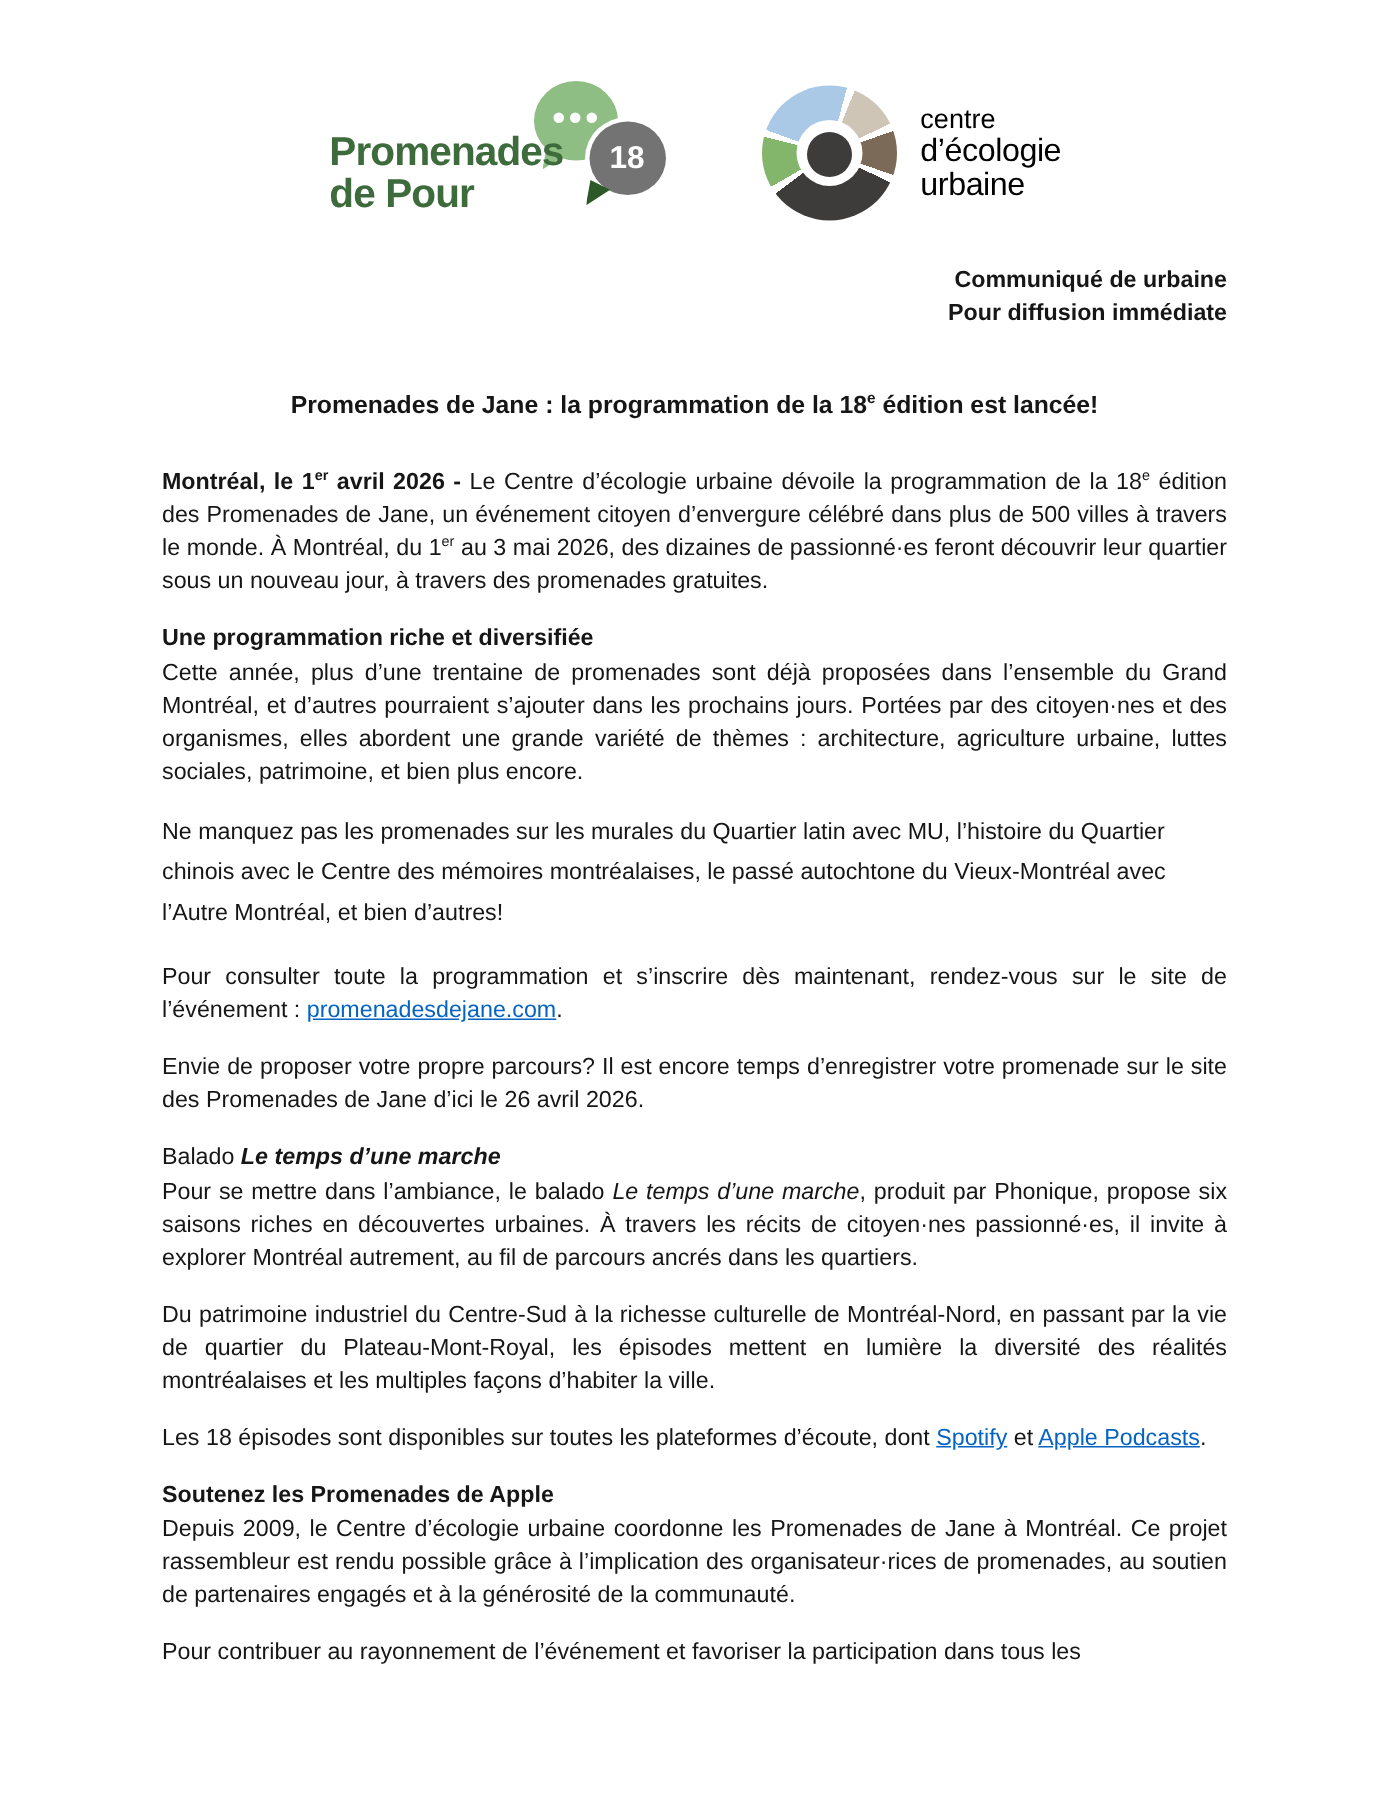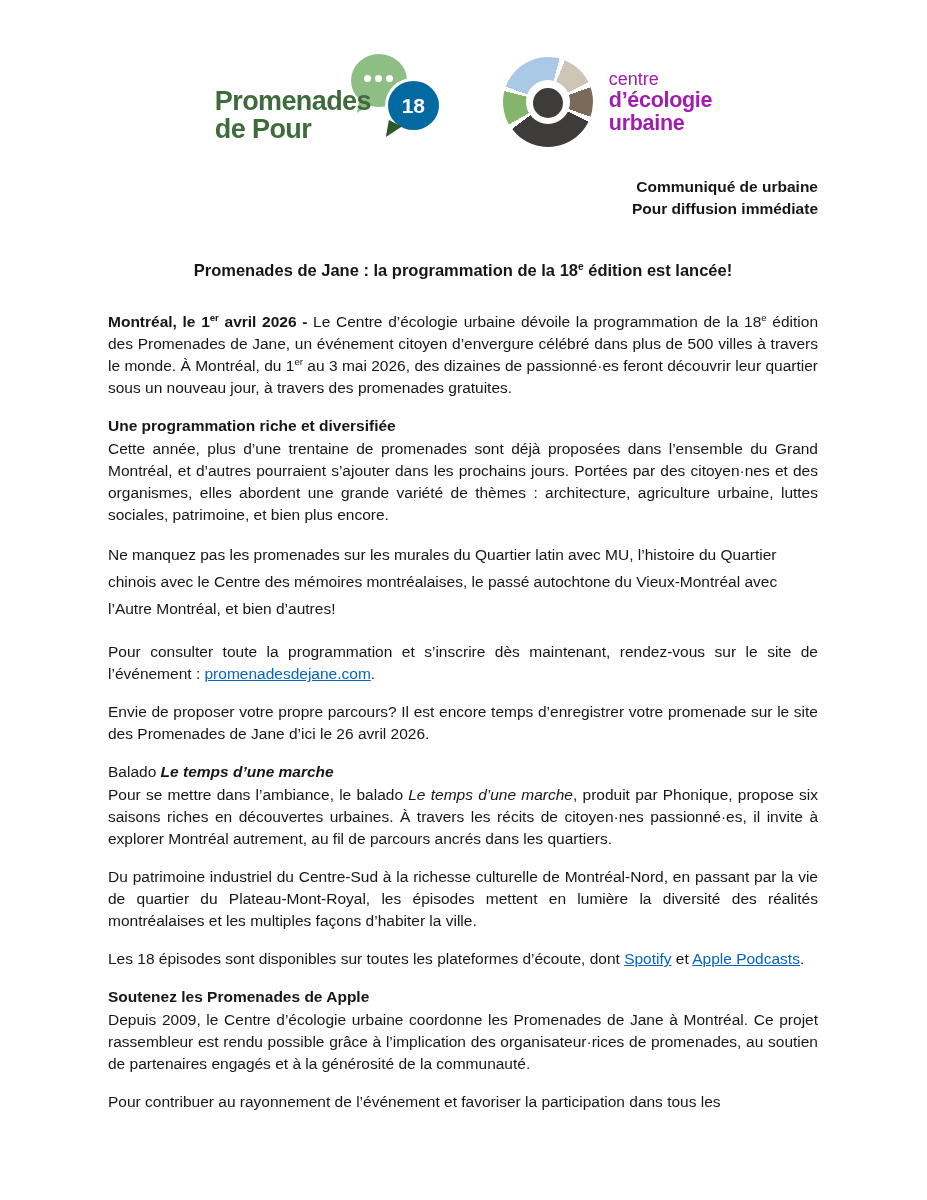--- a/index.html
+++ b/index.html
@@ -21,43 +21,43 @@
     background:#8fbe85;display:flex;align-items:center;justify-content:center;gap:4px;
     padding-bottom:4px;box-sizing:border-box;
   }
   .bubble-light .dot{width:7px;height:7px;border-radius:50%;background:#fff;}
   .bubble-light::after{
     content:"";position:absolute;left:6px;bottom:-6px;width:14px;height:14px;
     background:#8fbe85;clip-path:polygon(0 100%,20% 0,95% 40%);
   }
   .bubble-dark{
     position:absolute;right:0;top:27px;width:51px;height:49px;border-radius:50%;
-    background:#0369a1;box-shadow:0 0 0 3px #fff;
+    background:#737373;box-shadow:0 0 0 3px #fff;
     display:flex;align-items:center;justify-content:center;
     color:#fff;font-weight:bold;font-size:21px;
   }
   .bubble-dark::after{
     content:"";position:absolute;left:-2px;bottom:-7px;width:17px;height:17px;
     background:#2d5827;clip-path:polygon(0 100%,18% 0,95% 38%);
   }
   .ceu-logo{display:flex;align-items:center;gap:16px;height:92px;}
   .ceu-donut{
     position:relative;width:90px;height:90px;border-radius:50%;
     background:conic-gradient(from 290deg,
       #a9c9e6 0deg 85deg,   #ffffff 85deg 92deg,
       #cfc5b7 92deg 134deg, #ffffff 134deg 141deg,
       #7c6a58 141deg 179deg,#ffffff 179deg 186deg,
       #3d3c3a 186deg 303deg,#ffffff 303deg 310deg,
       #83b56b 310deg 354deg,#ffffff 354deg 360deg);
   }
   .ceu-hole{position:absolute;inset:23px;border-radius:50%;background:#fff;}
   .ceu-dot{position:absolute;left:30px;top:31px;width:30px;height:30px;border-radius:50%;background:#3d3c3a;}
-  .ceu-text{color:#a21caf;line-height:1.06;}
+  .ceu-text{color:#000000;line-height:1.06;}
   .ceu-line1{font-size:18px;}
-  .ceu-line2,.ceu-line3{font-size:21.5px;font-weight:bold;letter-spacing:-0.3px;}
+  .ceu-line2,.ceu-line3{font-size:21.5px;font-weight:normal;letter-spacing:-0.3px;}
   
   .press-header{margin:28px 109px 0 108px;text-align:right;font-weight:bold;font-size:15.5px;line-height:1.42;}
   
   .doc-title{margin:40px 109px 0 108px;text-align:center;font-size:16.5px;font-weight:bold;line-height:1.3;}
   
   .doc-body{margin:30px 109px 0 108px;font-size:15.5px;line-height:1.42;}
   .doc-body p{margin:0 0 16px;text-align:justify;}
   .doc-body p.loose{text-align:left;line-height:1.74;margin-bottom:18px;}
   .doc-body h2{font-size:15.5px;font-weight:bold;margin:0 0 1px;line-height:1.42;}
   sup{font-size:0.62em;vertical-align:super;line-height:0;}

